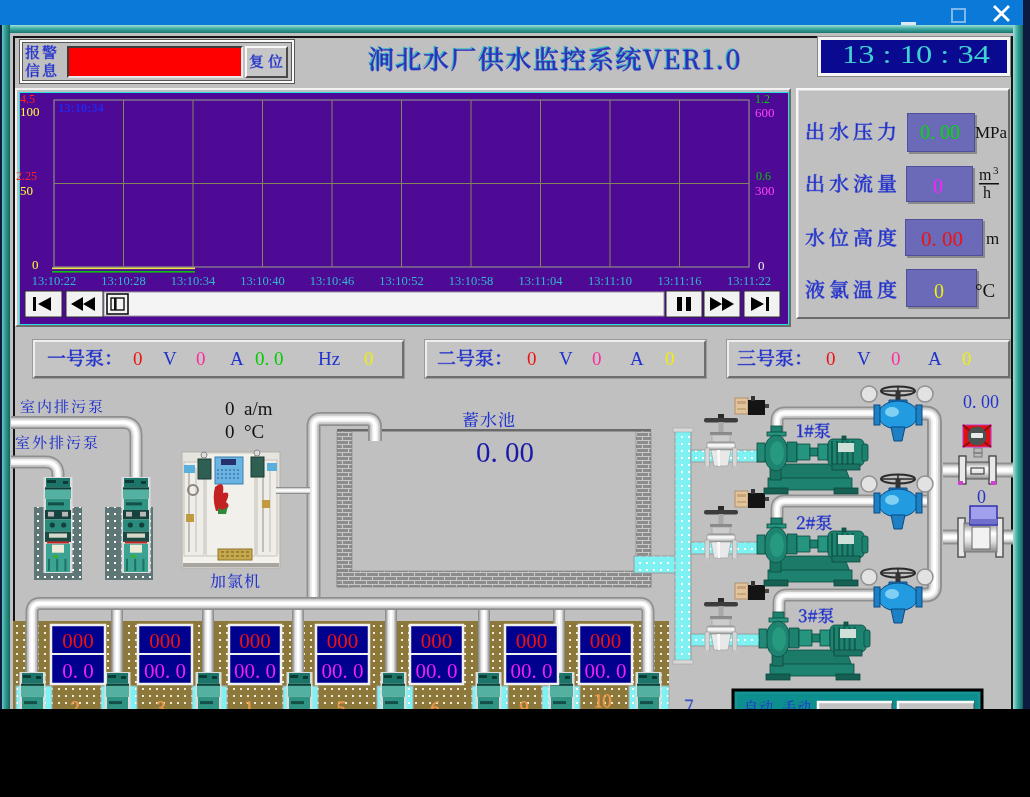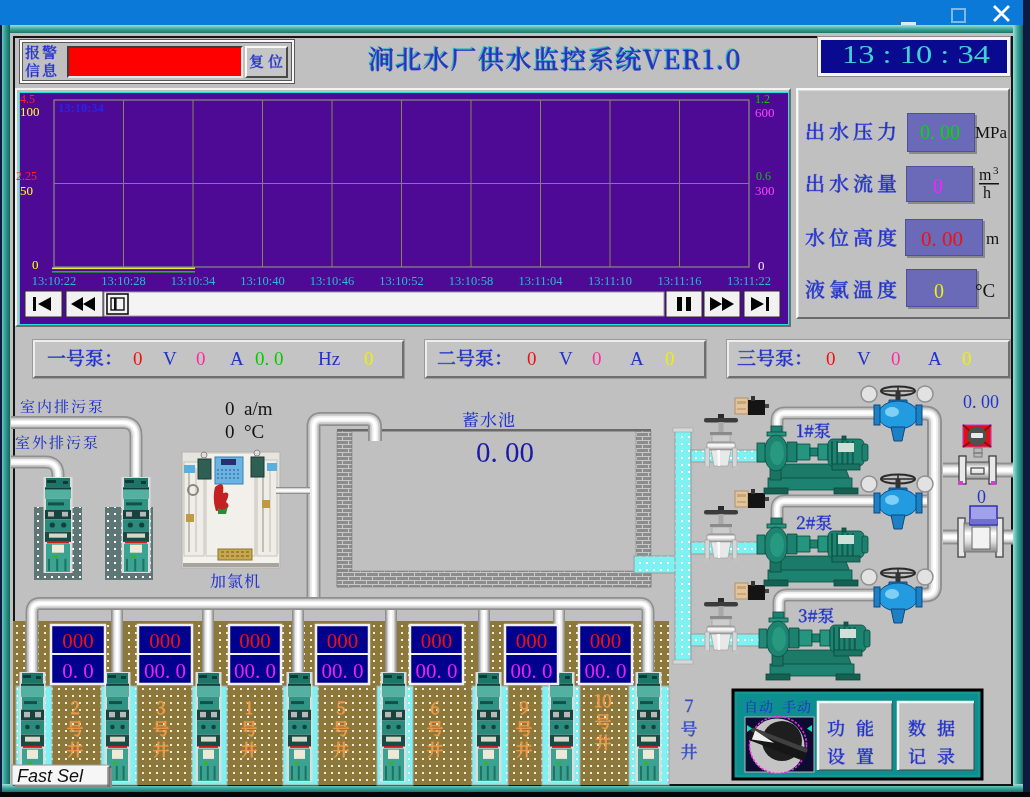--- a/index.html
+++ b/index.html
@@ -1,14 +1,14 @@
 <!DOCTYPE html>
 <html><head><meta charset="utf-8"><style>
 html,body{margin:0;padding:0;background:#000;}
-#scr{position:relative;width:1030px;height:797px;overflow:hidden;background:#22c55e;font-family:"Liberation Sans",sans-serif;}
+#scr{position:relative;width:1030px;height:709px;overflow:hidden;background:#22c55e;font-family:"Liberation Sans",sans-serif;}
 .abs{position:absolute;}
 </style></head><body>
 <div id="scr">
 
 <div class="abs" style="left:0;top:0;width:1030px;height:25px;background:#0b79d7;"></div>
 
 <div class="abs" style="left:901px;top:22px;width:15px;height:2.5px;background:#dce9f8;"></div>
 
 <div class="abs" style="left:951px;top:8px;width:11px;height:11px;border:2px solid #7db8ea;"></div>
 

